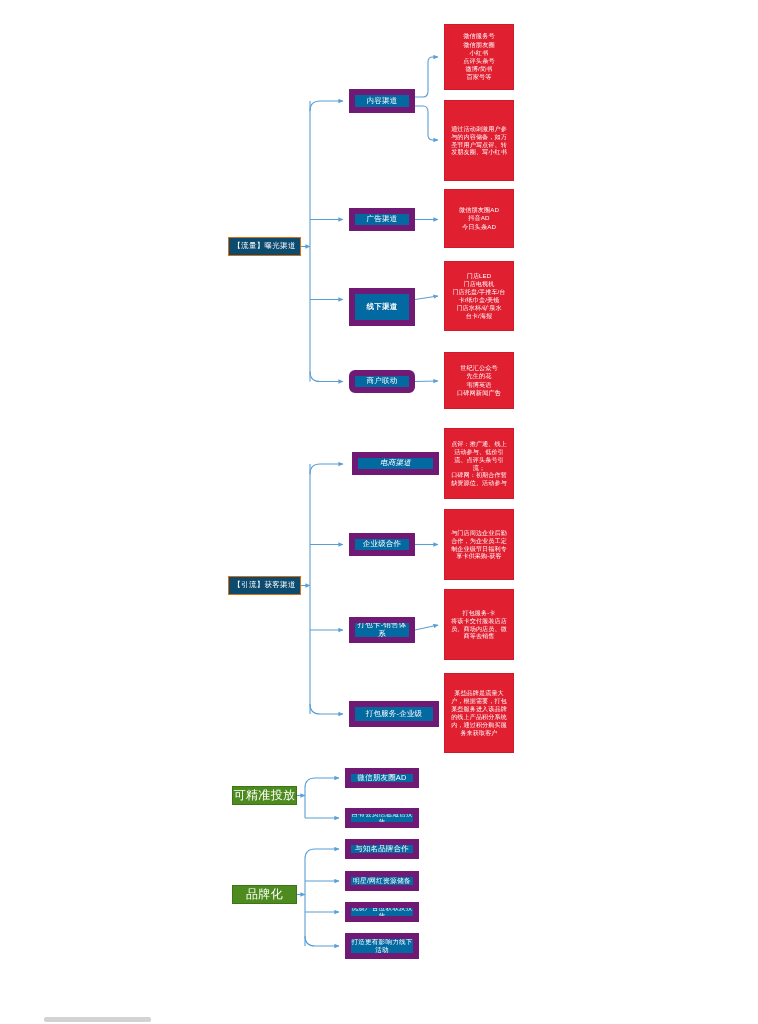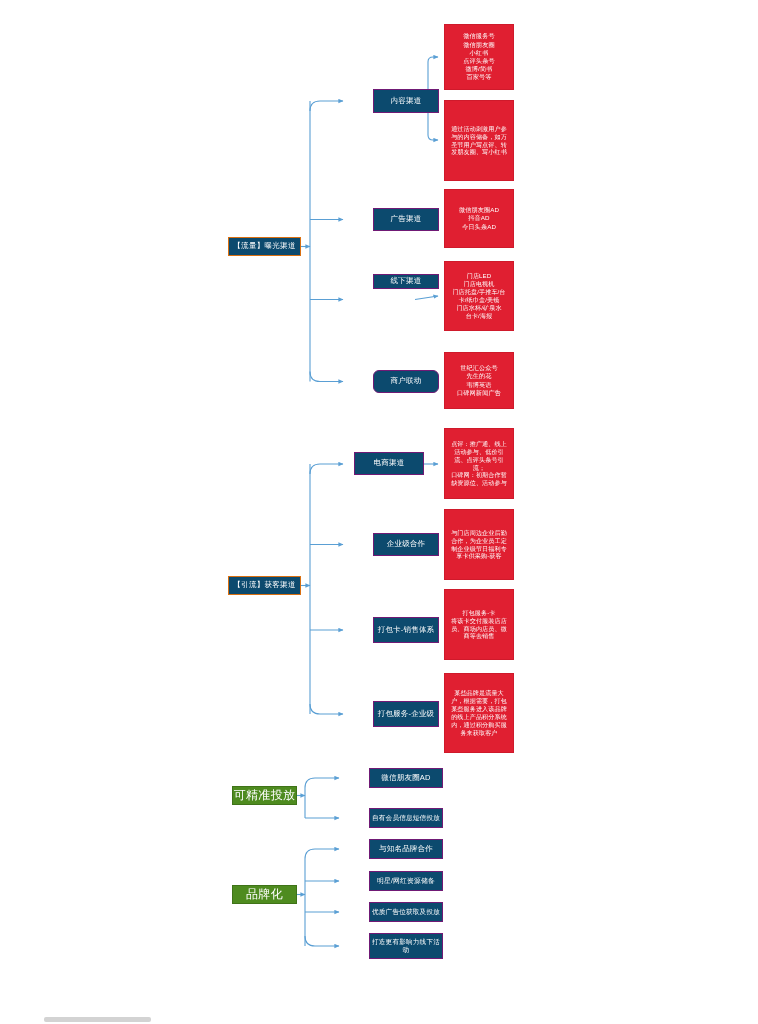--- a/index.html
+++ b/index.html
@@ -53,26 +53,25 @@
     letter-spacing: 0.3px;
   }
   .green-node {
     background: #4e8b1f;
     border: 1px solid #3f7318;
     color: #ffffff;
     font-size: 12px;
     letter-spacing: 0.3px;
   }
   .blue-node {
-    background: #0c4a6e;
-    border: 1px solid #701a75;
+    background: #0369a1;
+    border: 6px solid #701a75;
     color: #ffffff;
     font-size: 7.5px;
     letter-spacing: 0.2px;
-    margin-left: 24px;
   }
   .red-node {
     background: #e01f31;
     border: 1px solid #cf1a2b;
     color: #ffffff;
     font-size: 6.2px;
     letter-spacing: 0.1px;
     line-height: 1.32;
     padding: 3px 4px;
   }
@@ -165,31 +164,31 @@
   <div class="node root-node" style="left:228px; top:576px; width:73px; height:19px;">【引流】获客渠道</div>
 
   <div class="node green-node" style="left:232px; top:786px; width:65px; height:19px;">可精准投放</div>
 
   <div class="node green-node" style="left:232px; top:885px; width:65px; height:19px;">品牌化</div>
 
   <div class="node blue-node" style="left:349px; top:89px; width:66px; height:24px;">内容渠道</div>
 
   <div class="node blue-node" style="left:349px; top:208px; width:66px; height:23px;">广告渠道</div>
 
-  <div class="node blue-node" style="left:349px; top:274px; width:66px; height:15px;">线下渠道</div>
+  <div class="node blue-node" style="left:349px; top:288px; width:66px; height:38px;font-weight:bold;">线下渠道</div>
 
   <div class="node blue-node" style="left:349px; top:370px; width:66px; height:23px;border-radius:6px;">商户联动</div>
 
-  <div class="node blue-node" style="left:330px; top:452px; width:70px; height:23px;">电商渠道</div>
+  <div class="node blue-node" style="left:352px; top:452px; width:87px; height:23px;font-style:italic;">电商渠道</div>
 
   <div class="node blue-node" style="left:349px; top:533px; width:66px; height:23px;">企业级合作</div>
 
   <div class="node blue-node" style="left:349px; top:617px; width:66px; height:26px;">打包卡-销售体系</div>
 
-  <div class="node blue-node" style="left:349px; top:701px; width:66px; height:26px;">打包服务-企业级</div>
+  <div class="node blue-node" style="left:349px; top:701px; width:90px; height:26px;">打包服务-企业级</div>
 
   <div class="node blue-node" style="left:345px; top:768px; width:74px; height:20px;">微信朋友圈AD</div>
 
   <div class="node blue-node" style="left:345px; top:808px; width:74px; height:20px; font-size:6.6px;">自有会员信息短信投放</div>
 
   <div class="node blue-node" style="left:345px; top:839px; width:74px; height:20px;">与知名品牌合作</div>
 
   <div class="node blue-node" style="left:345px; top:871px; width:74px; height:20px; font-size:6.8px;">明星/网红资源储备</div>
 
   <div class="node blue-node" style="left:345px; top:902px; width:74px; height:20px; font-size:6.6px;">优质广告位获取及投放</div>

